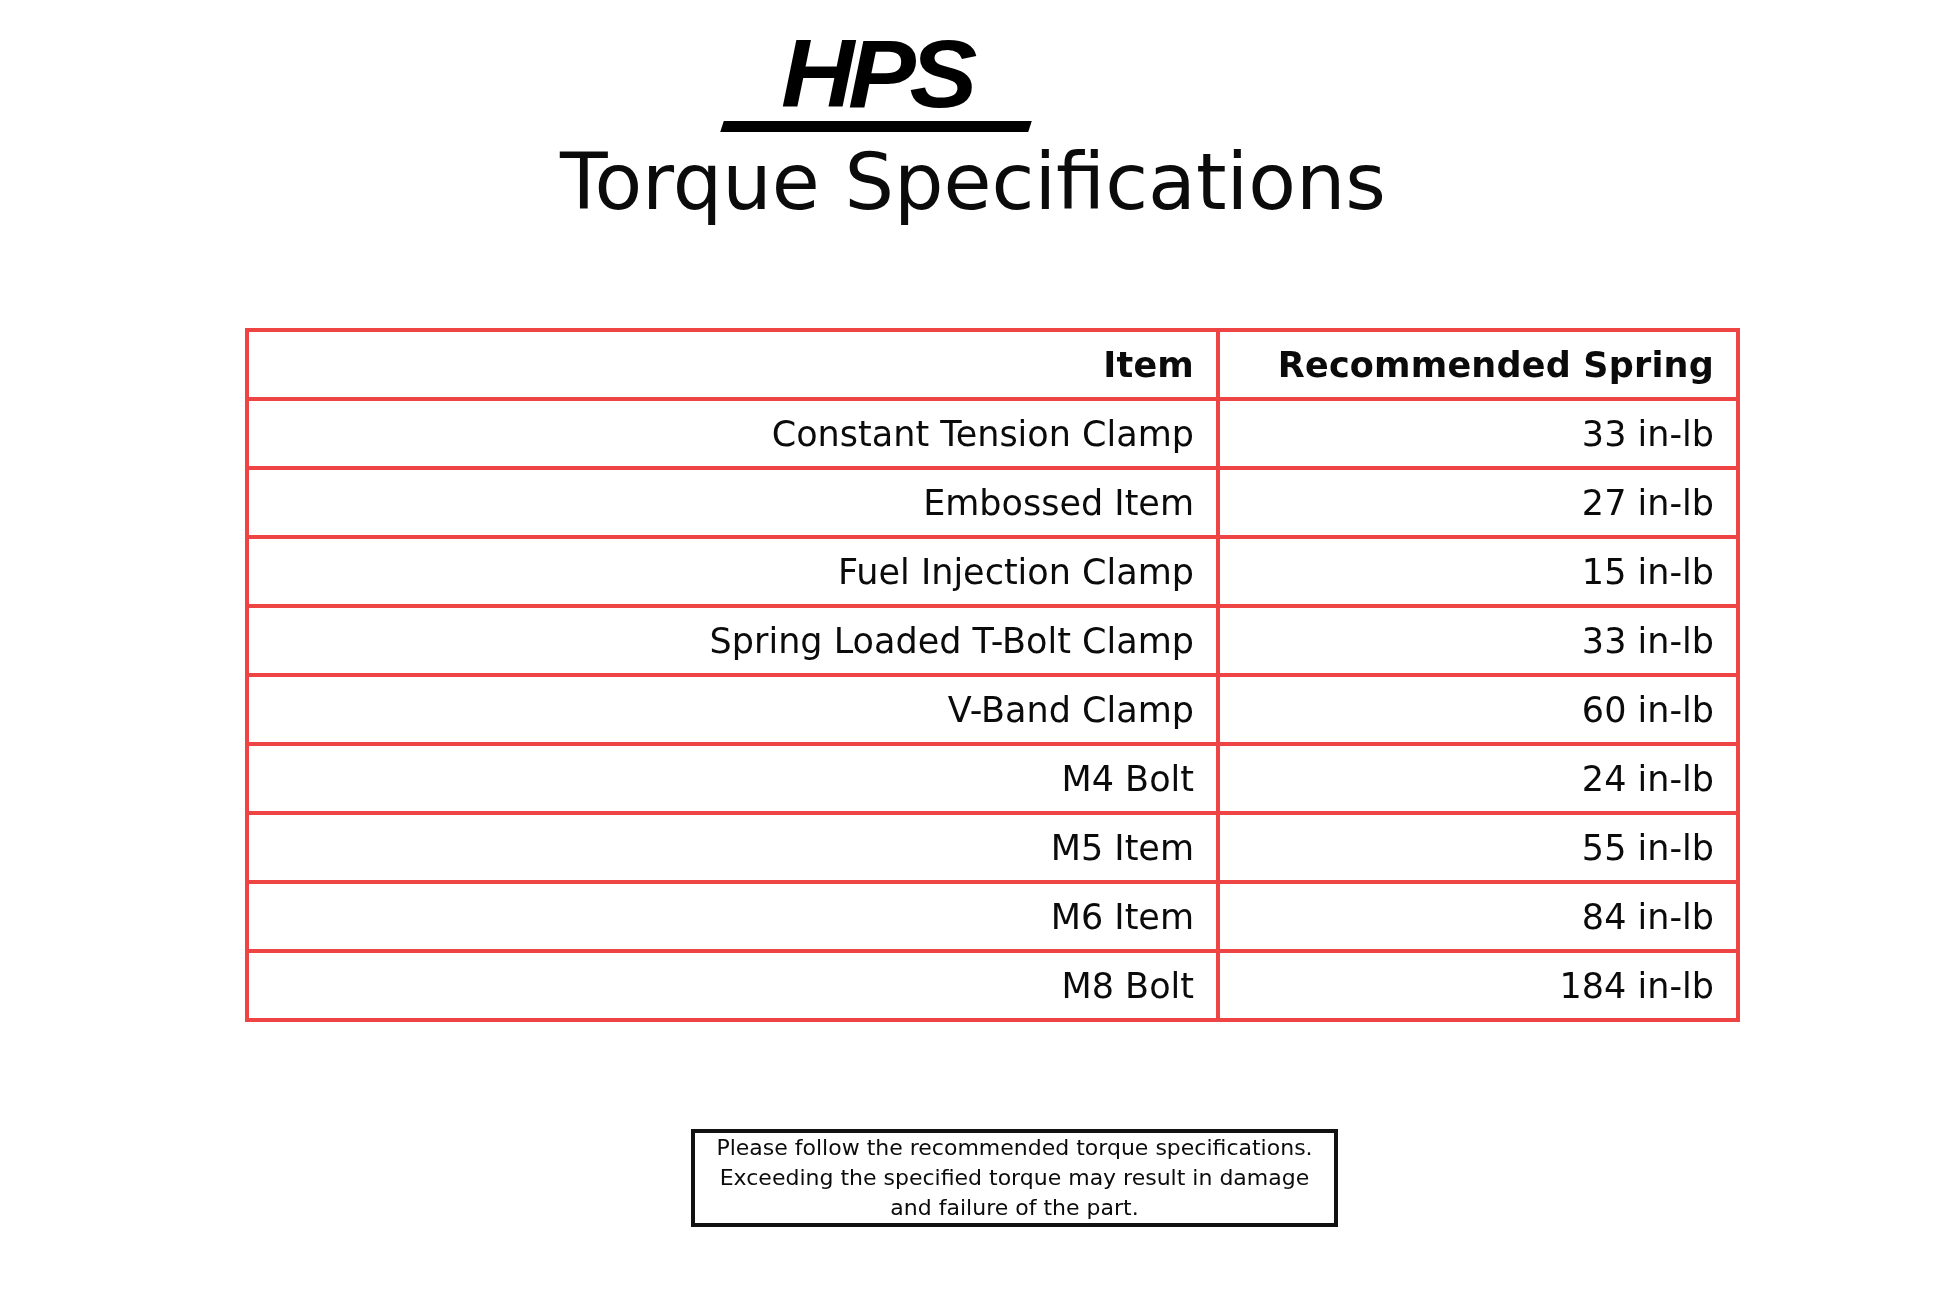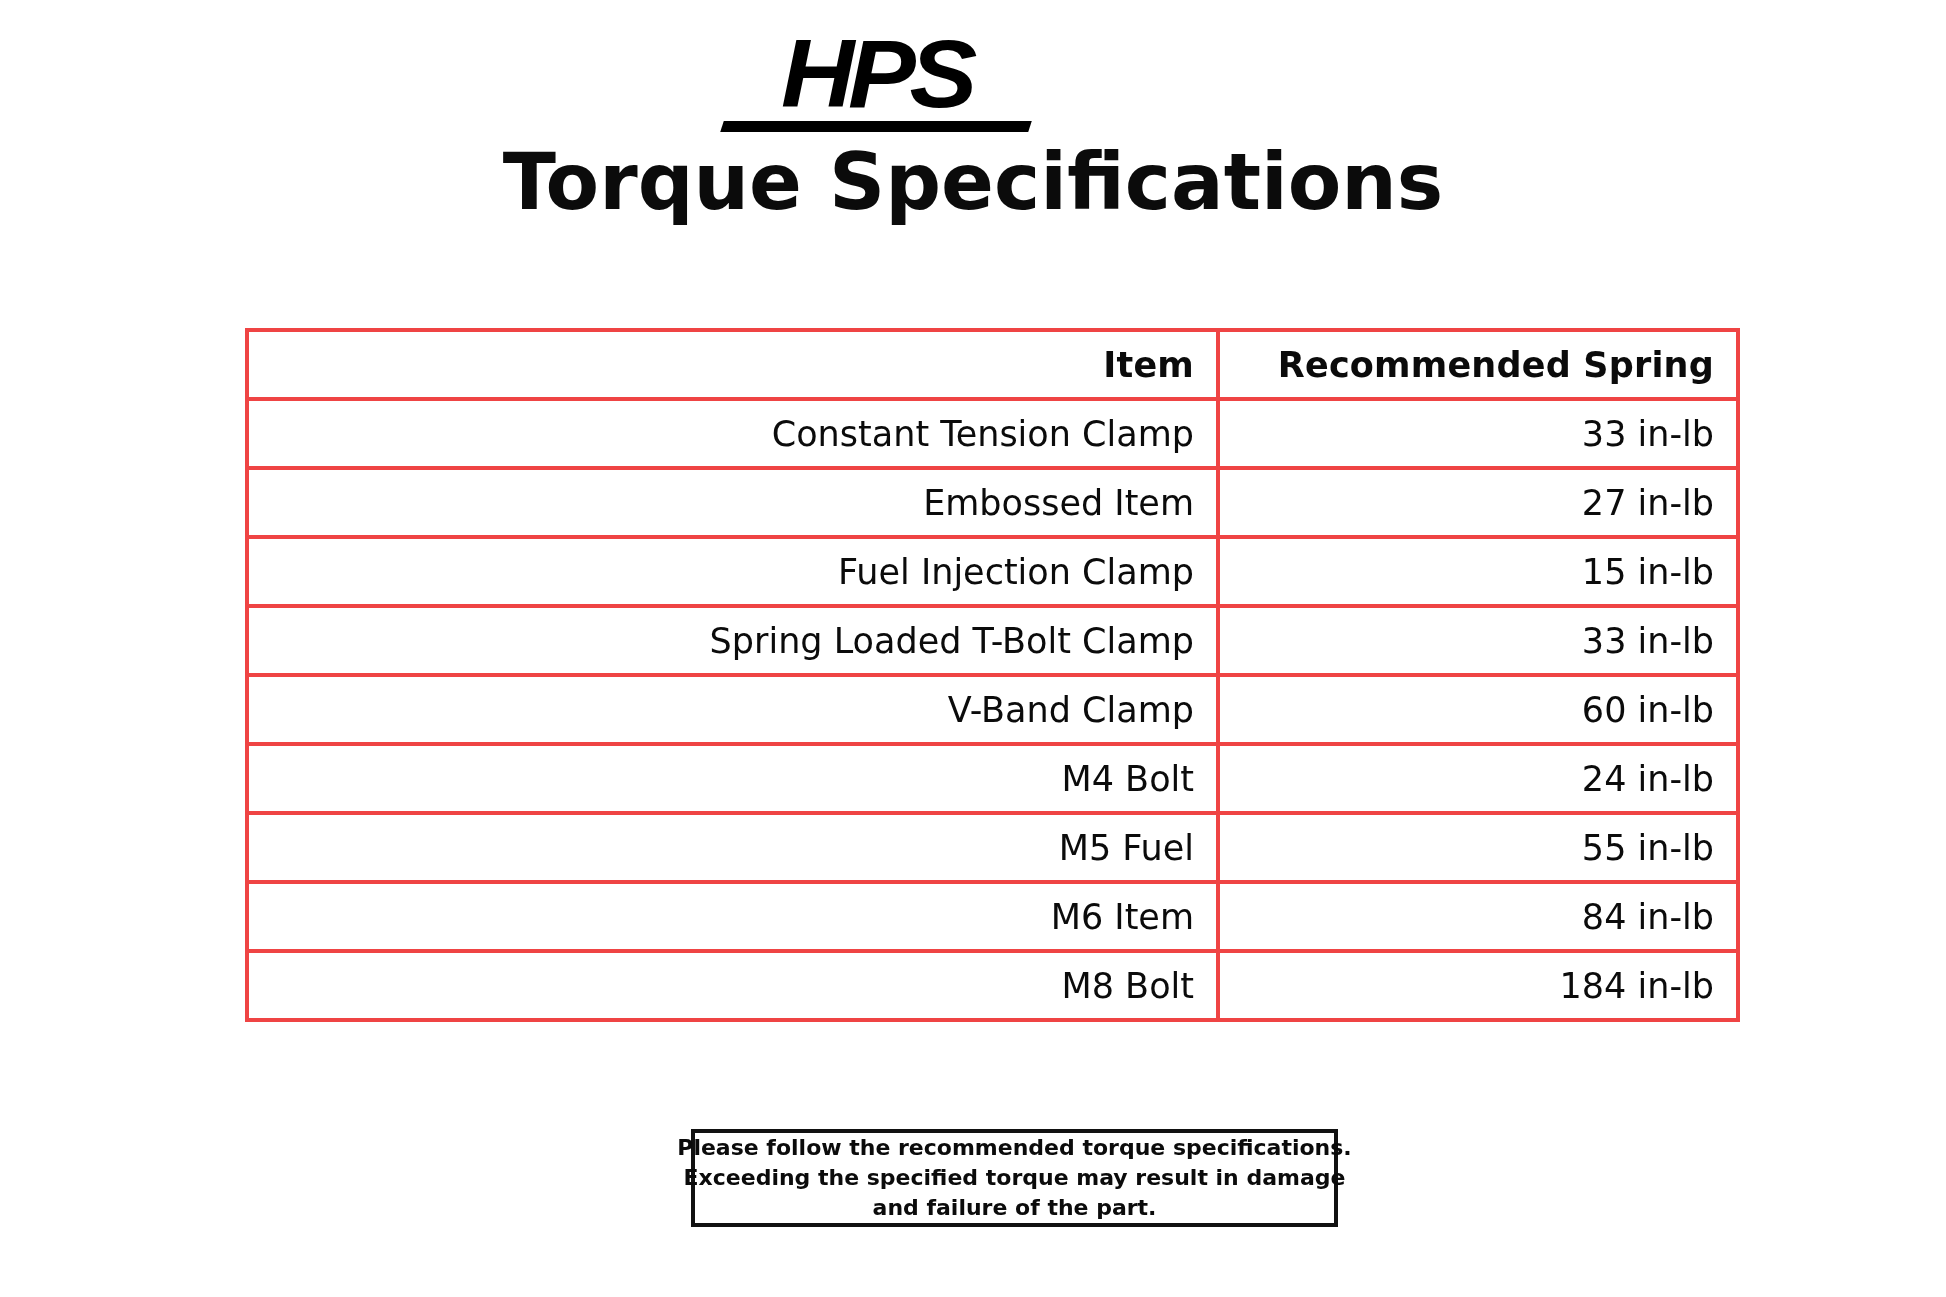--- a/index.html
+++ b/index.html
@@ -59,21 +59,21 @@
   }
 
   
   .page-title {
     position: absolute;
     left: 0;
     top: 138px;
     width: 1946px;
     text-align: center;
     font-family: "DejaVu Sans", sans-serif;
-    font-weight: 700;
+    font-weight: 400;
     font-size: 78px;
     line-height: 88px;
     letter-spacing: 0px;
     color: #0b0b0b;
   }
 
   
   .spec-table-wrap {
     position: absolute;
     left: 245px;
@@ -121,21 +121,20 @@
     align-items: center;
     justify-content: center;
   }
   .note-line {
     font-family: "DejaVu Sans", sans-serif;
     font-size: 22px;
     line-height: 30px;
     color: #0b0b0b;
     text-align: center;
     white-space: nowrap;
-    font-weight: bold;
   }
 </style>
 </head>
 <body>
 
 <div class="logo-wrap">
   <div class="logo">
     <div class="logo-text">HPS</div>
     <div class="logo-bar"></div>
   </div>
@@ -174,21 +173,21 @@
       </tr>
       <tr>
         <td>V-Band Clamp</td>
         <td>60 in-lb</td>
       </tr>
       <tr>
         <td>M4 Bolt</td>
         <td>24 in-lb</td>
       </tr>
       <tr>
-        <td>M5 Fuel</td>
+        <td>M5 Item</td>
         <td>55 in-lb</td>
       </tr>
       <tr>
         <td>M6 Item</td>
         <td>84 in-lb</td>
       </tr>
       <tr>
         <td>M8 Bolt</td>
         <td>184 in-lb</td>
       </tr>

